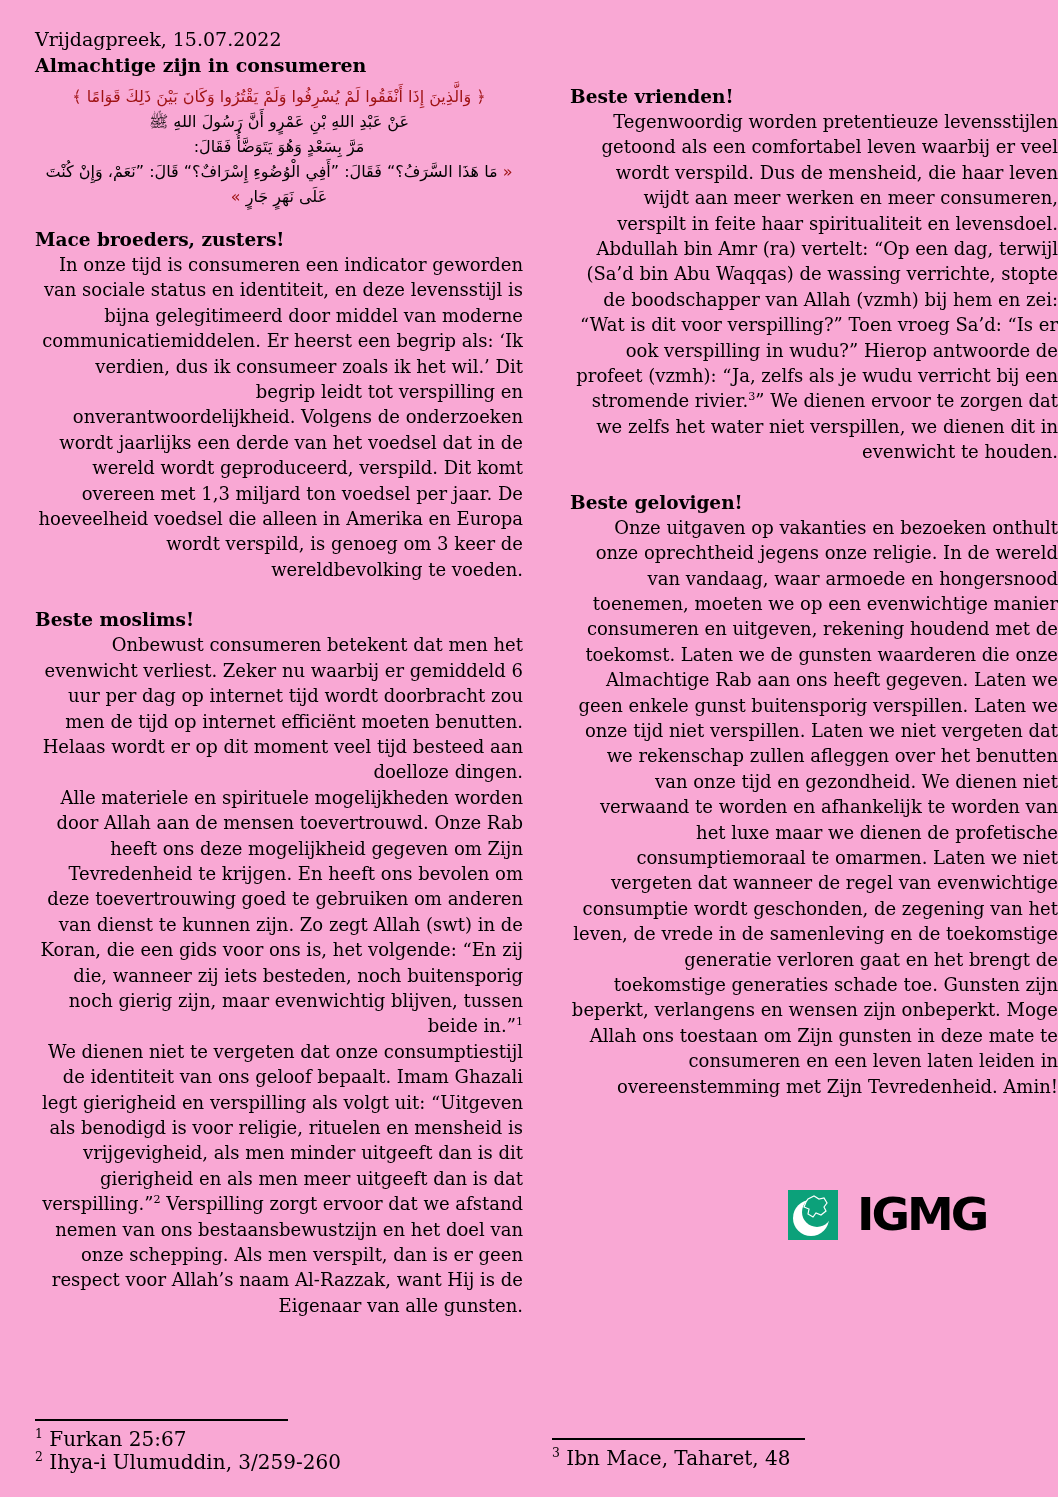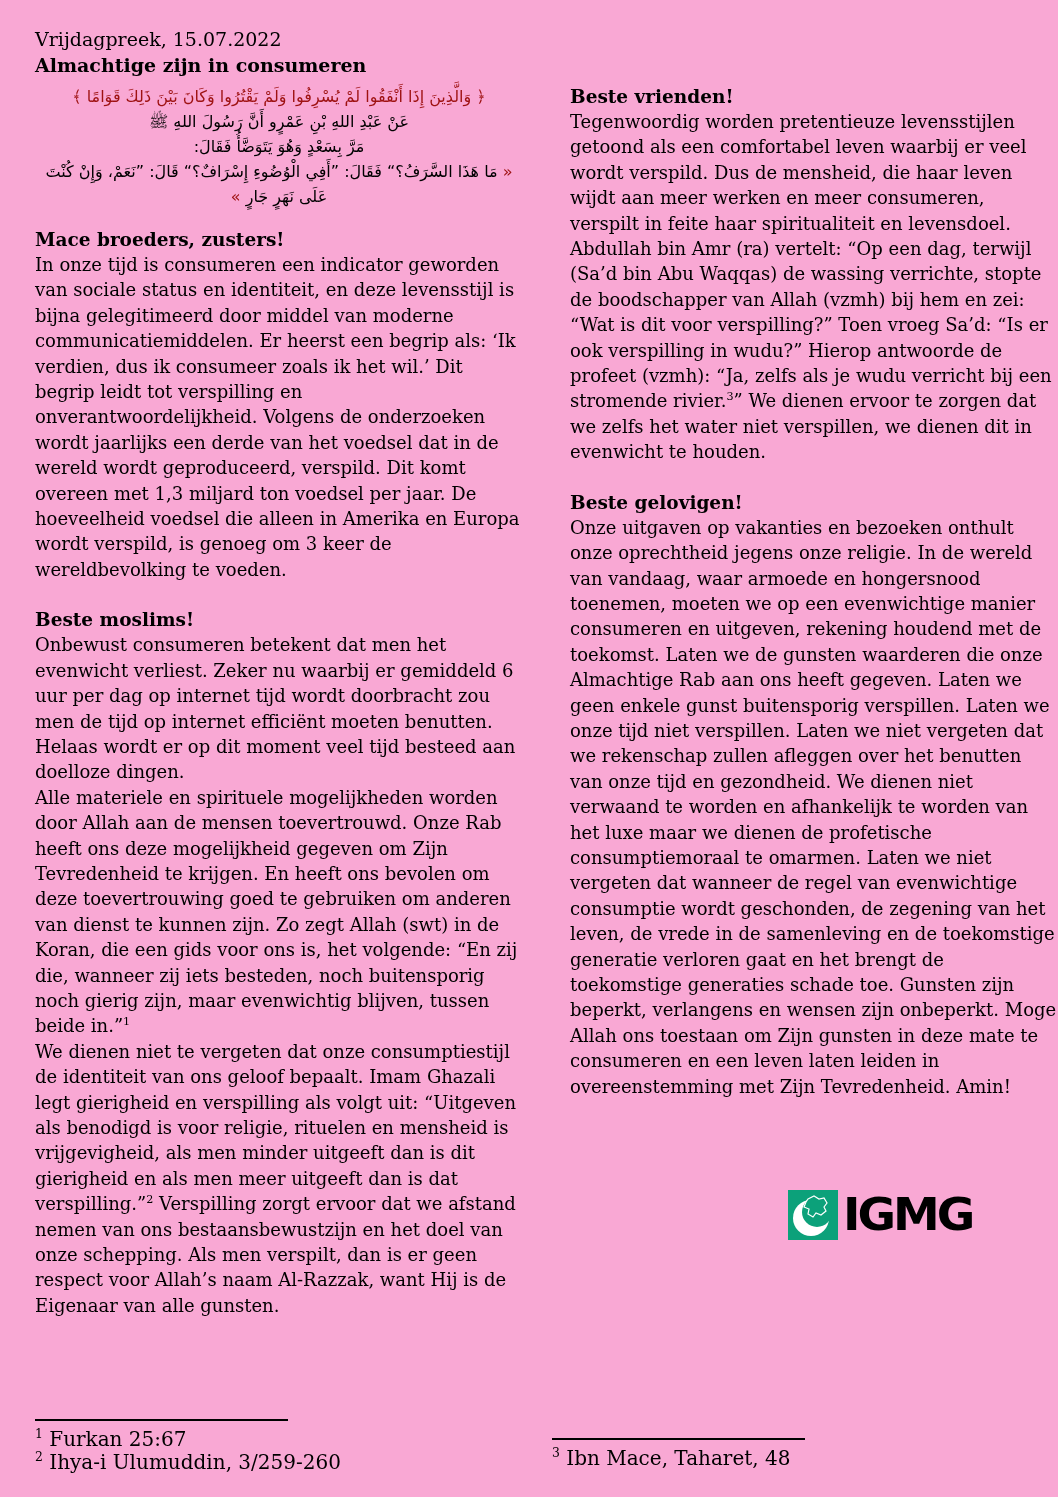--- a/index.html
+++ b/index.html
@@ -15,31 +15,31 @@
   h1{font-size:19px;line-height:26px;margin:0;font-weight:bold;}
   .arabic{
     direction:rtl;text-align:center;margin:6px 0 2px 0;
     font-family:"DejaVu Sans","Liberation Sans",sans-serif;
     font-size:16px;line-height:25px;
   }
   .red{color:#9e1212;}
   h2{font-size:18.5px;line-height:25px;margin:25px 0 0 0;font-weight:bold;}
   .col.right h2:first-child{margin-top:0;}
   .col.left .arabic + h2{margin-top:18px;}
-  p.body{font-size:18px;line-height:25.4px;margin:0;text-align:left;}
+  p.body{font-size:18px;line-height:25.4px;margin:0;text-align:right;}
   p.body b{font-weight:normal;}
   sup{font-size:0.62em;vertical-align:super;line-height:0;}
   .footnotes{position:absolute;font-size:20px;font-weight:normal;line-height:23px;}
   .fn-left{left:35px;top:1419px;width:490px;}
   .fn-right{left:552px;top:1438px;width:490px;}
   .fn-rule{border-top:2px solid #000;width:253px;margin:0 0 7px 0;}
   .fn{margin:0;}
   .logo{
     position:absolute;left:788px;top:1190px;
-    display:flex;align-items:flex-end;gap:5px;
+    display:flex;align-items:flex-end;gap:19px;
   }
   .logo-icon{display:inline-block;width:50px;height:50px;}
   .logo-text{
     font-family:"DejaVu Sans","Liberation Sans",sans-serif;
     font-weight:bold;font-size:47px;line-height:50px;letter-spacing:-3px;
     color:#000;transform:scaleY(0.95);
   }
 </style>
 </head>
 <body>

